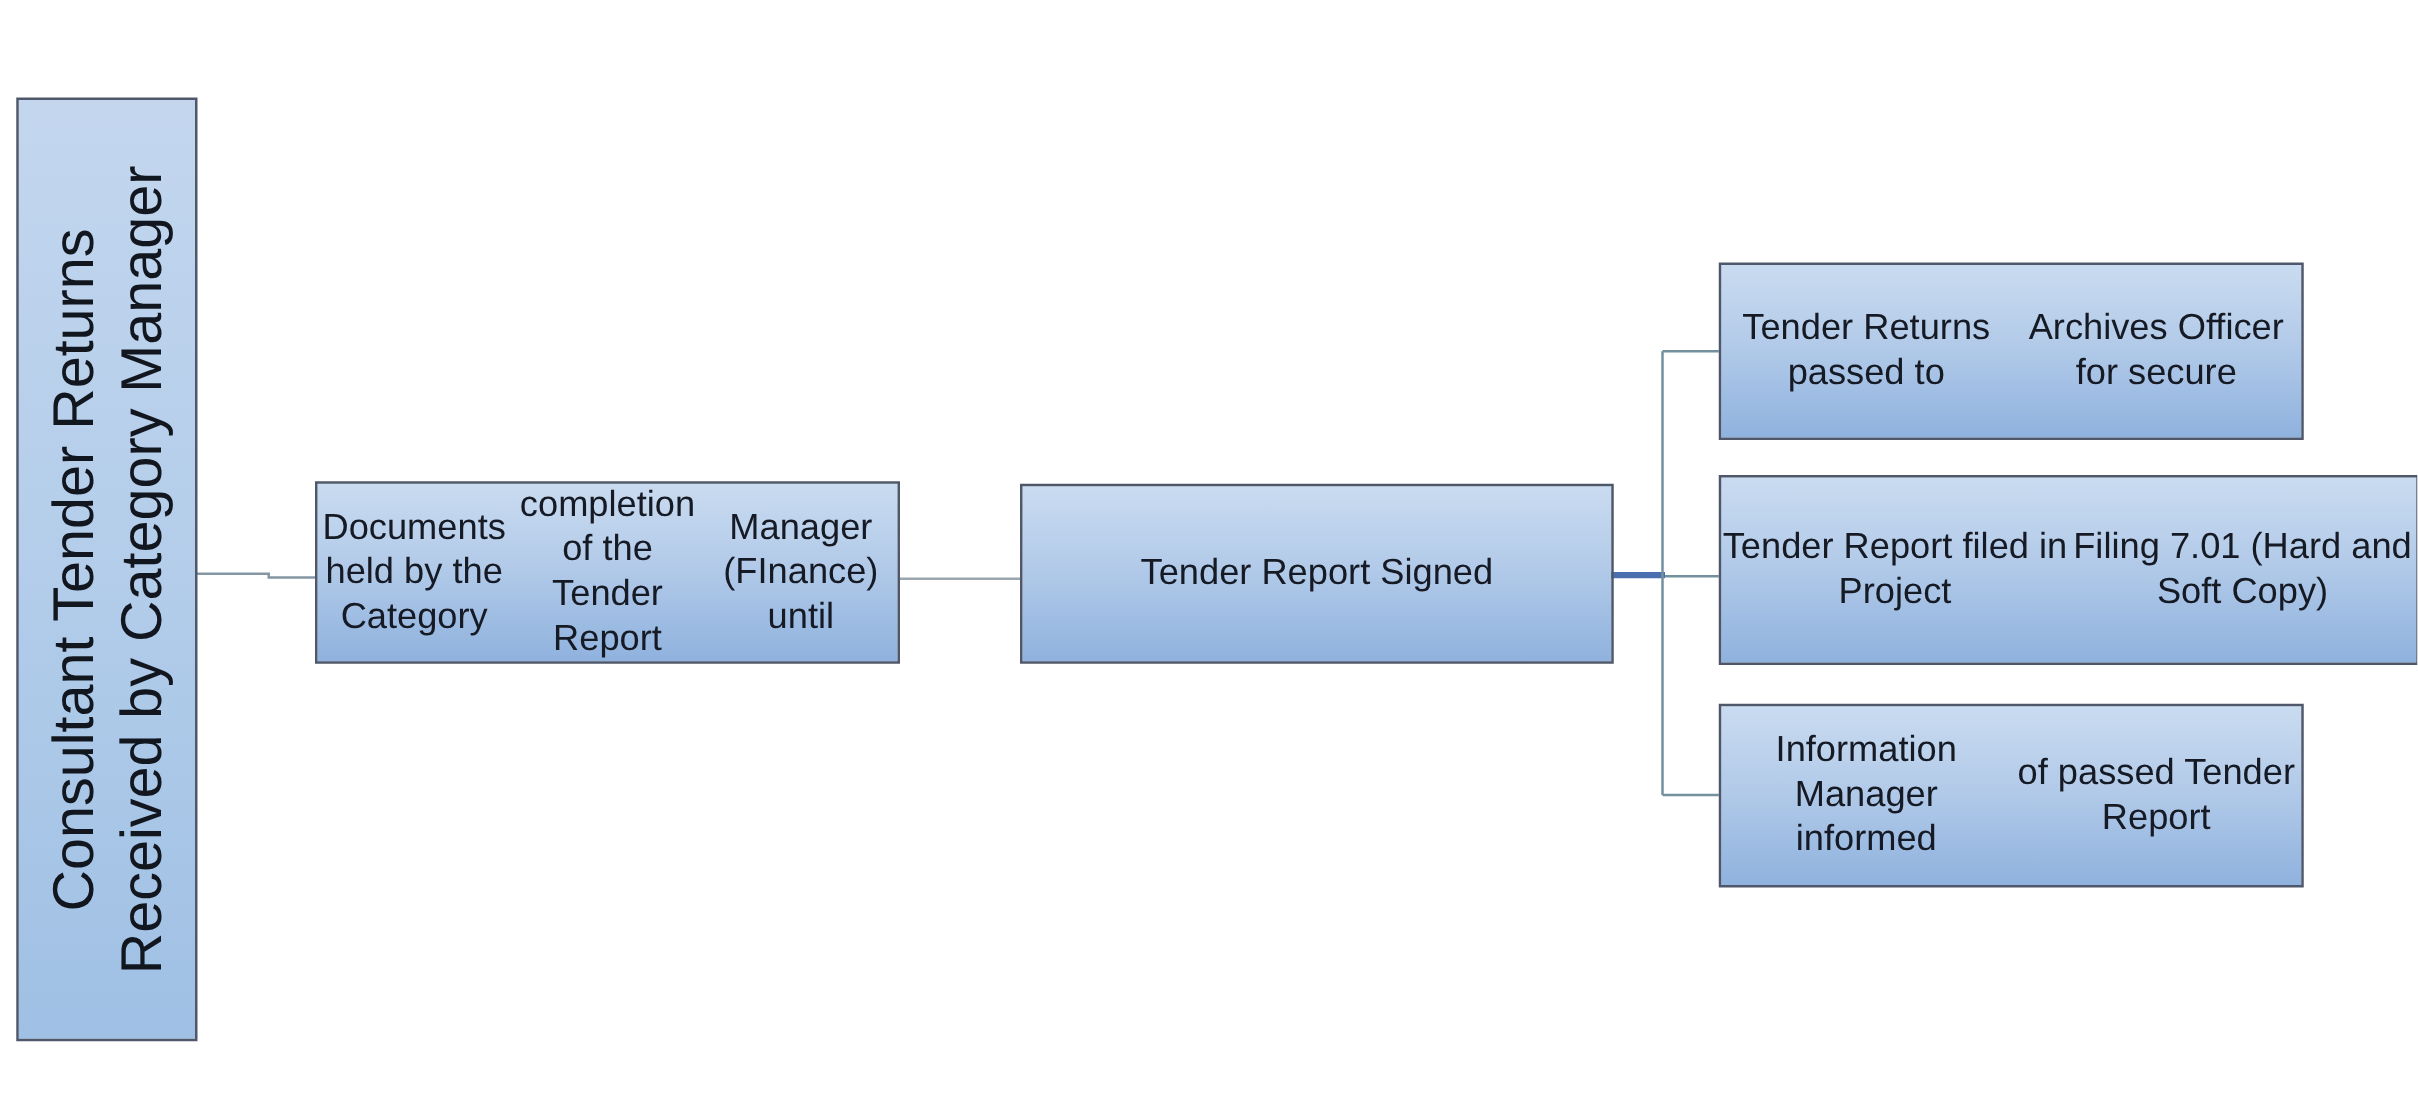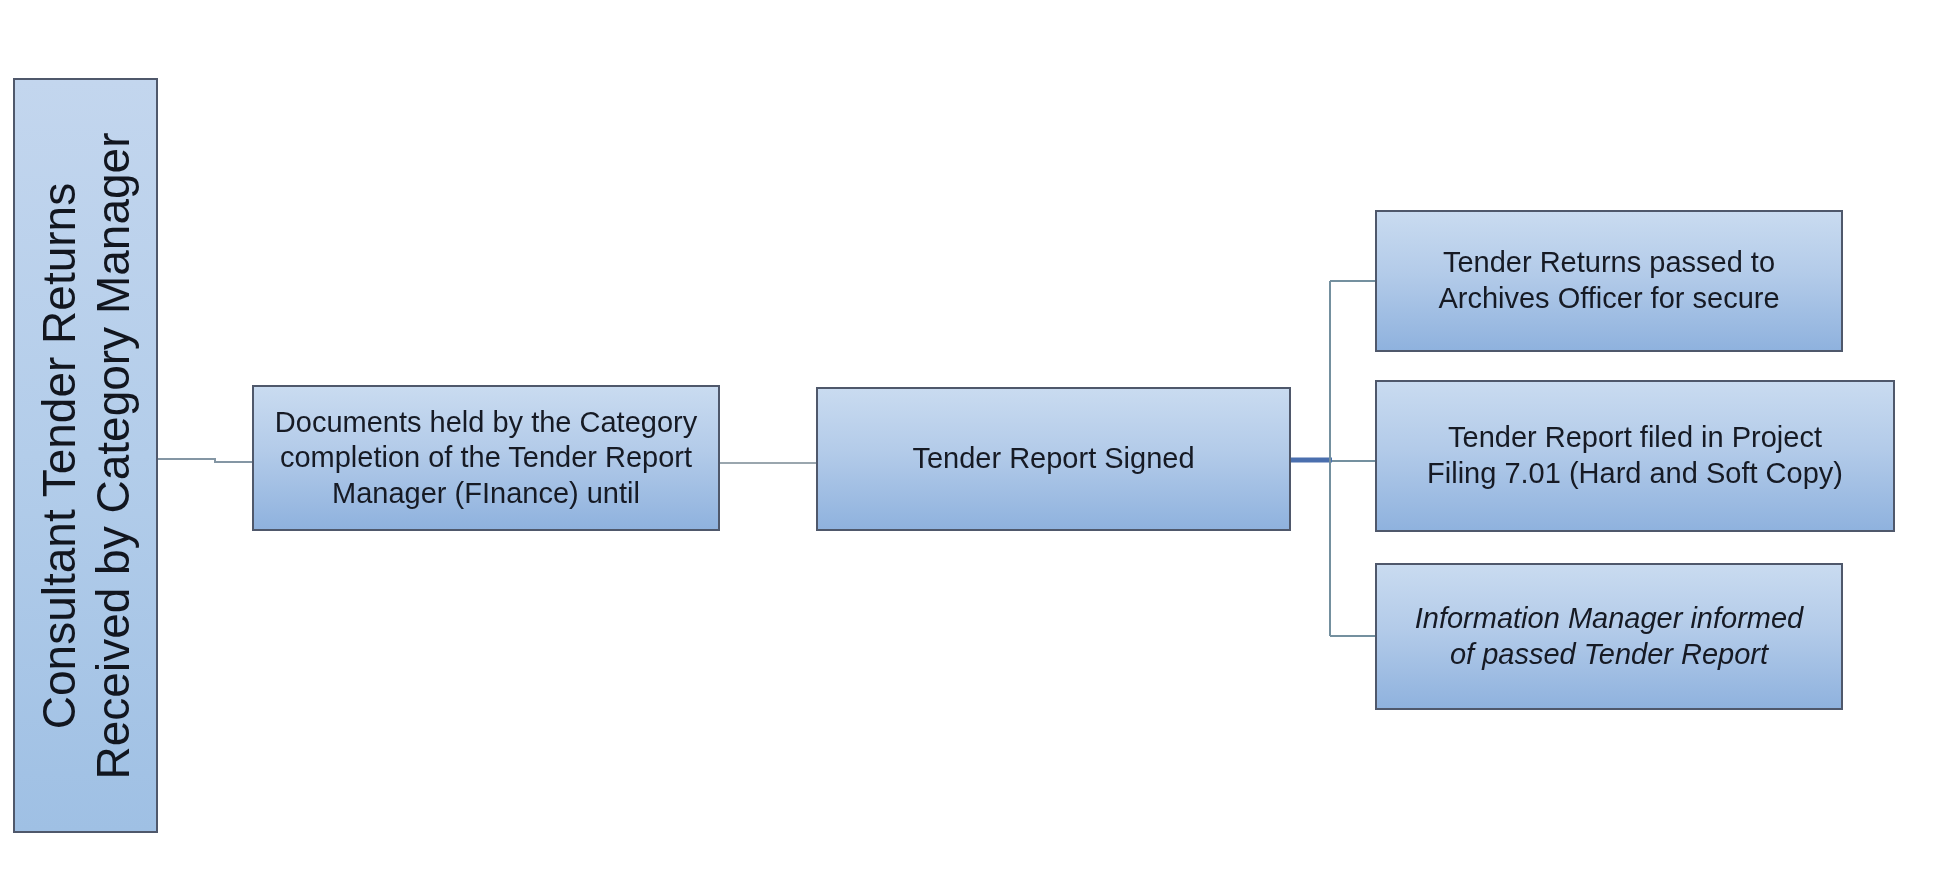--- a/index.html
+++ b/index.html
@@ -21,21 +21,21 @@
     width: 1934px;
     height: 888px;
   }
   .node {
     position: absolute;
     box-sizing: border-box;
     border: 2px solid #4f586b;
     background: linear-gradient(to bottom, #c9dbf0 0%, #b3cbe9 45%, #8fb2de 100%);
     color: #161a24;
     display: flex;
-    flex-direction: column;
+    flex-direction: row;
     justify-content: center;
     align-items: center;
     text-align: center;
   }
   .node .line {
     width: 100%;
   }
   
   .node-root {
     left: 13px; top: 78px;
@@ -52,22 +52,22 @@
     justify-content: center;
     text-align: center;
     font-size: 46px;
     line-height: 1.16;
     color: #12161f;
   }
   
   .node-documents { left: 252px; top: 385px; width: 468px; height: 146px; font-size: 29px; line-height: 1.23; }
   .node-signed    { left: 816px; top: 387px; width: 475px; height: 144px; font-size: 29px; line-height: 1.23; }
   .node-archives  { left: 1375px; top: 210px; width: 468px; height: 142px; font-size: 29px; line-height: 1.23; }
-  .node-filing    { left: 1375px; top: 380px; width: 520px; height: 152px; font-size: 29px; line-height: 1.23; }
-  .node-informed  { left: 1375px; top: 563px; width: 468px; height: 147px; font-size: 29px; line-height: 1.23; font-style: italic; }
+  .node-filing    { left: 1375px; top: 380px; width: 560px; height: 152px; font-size: 29px; line-height: 1.23; }
+  .node-informed  { left: 1375px; top: 563px; width: 468px; height: 147px; font-size: 29px; line-height: 1.23; }
 </style>
 </head>
 <body>
 
 <div class="canvas">
 
   <svg class="connector-layer" viewBox="0 0 1934 888" xmlns="http://www.w3.org/2000/svg">
 
     <polyline points="157,459 215,459 215,462 252,462" fill="none" stroke="#8496a4" stroke-width="2"></polyline>
 

